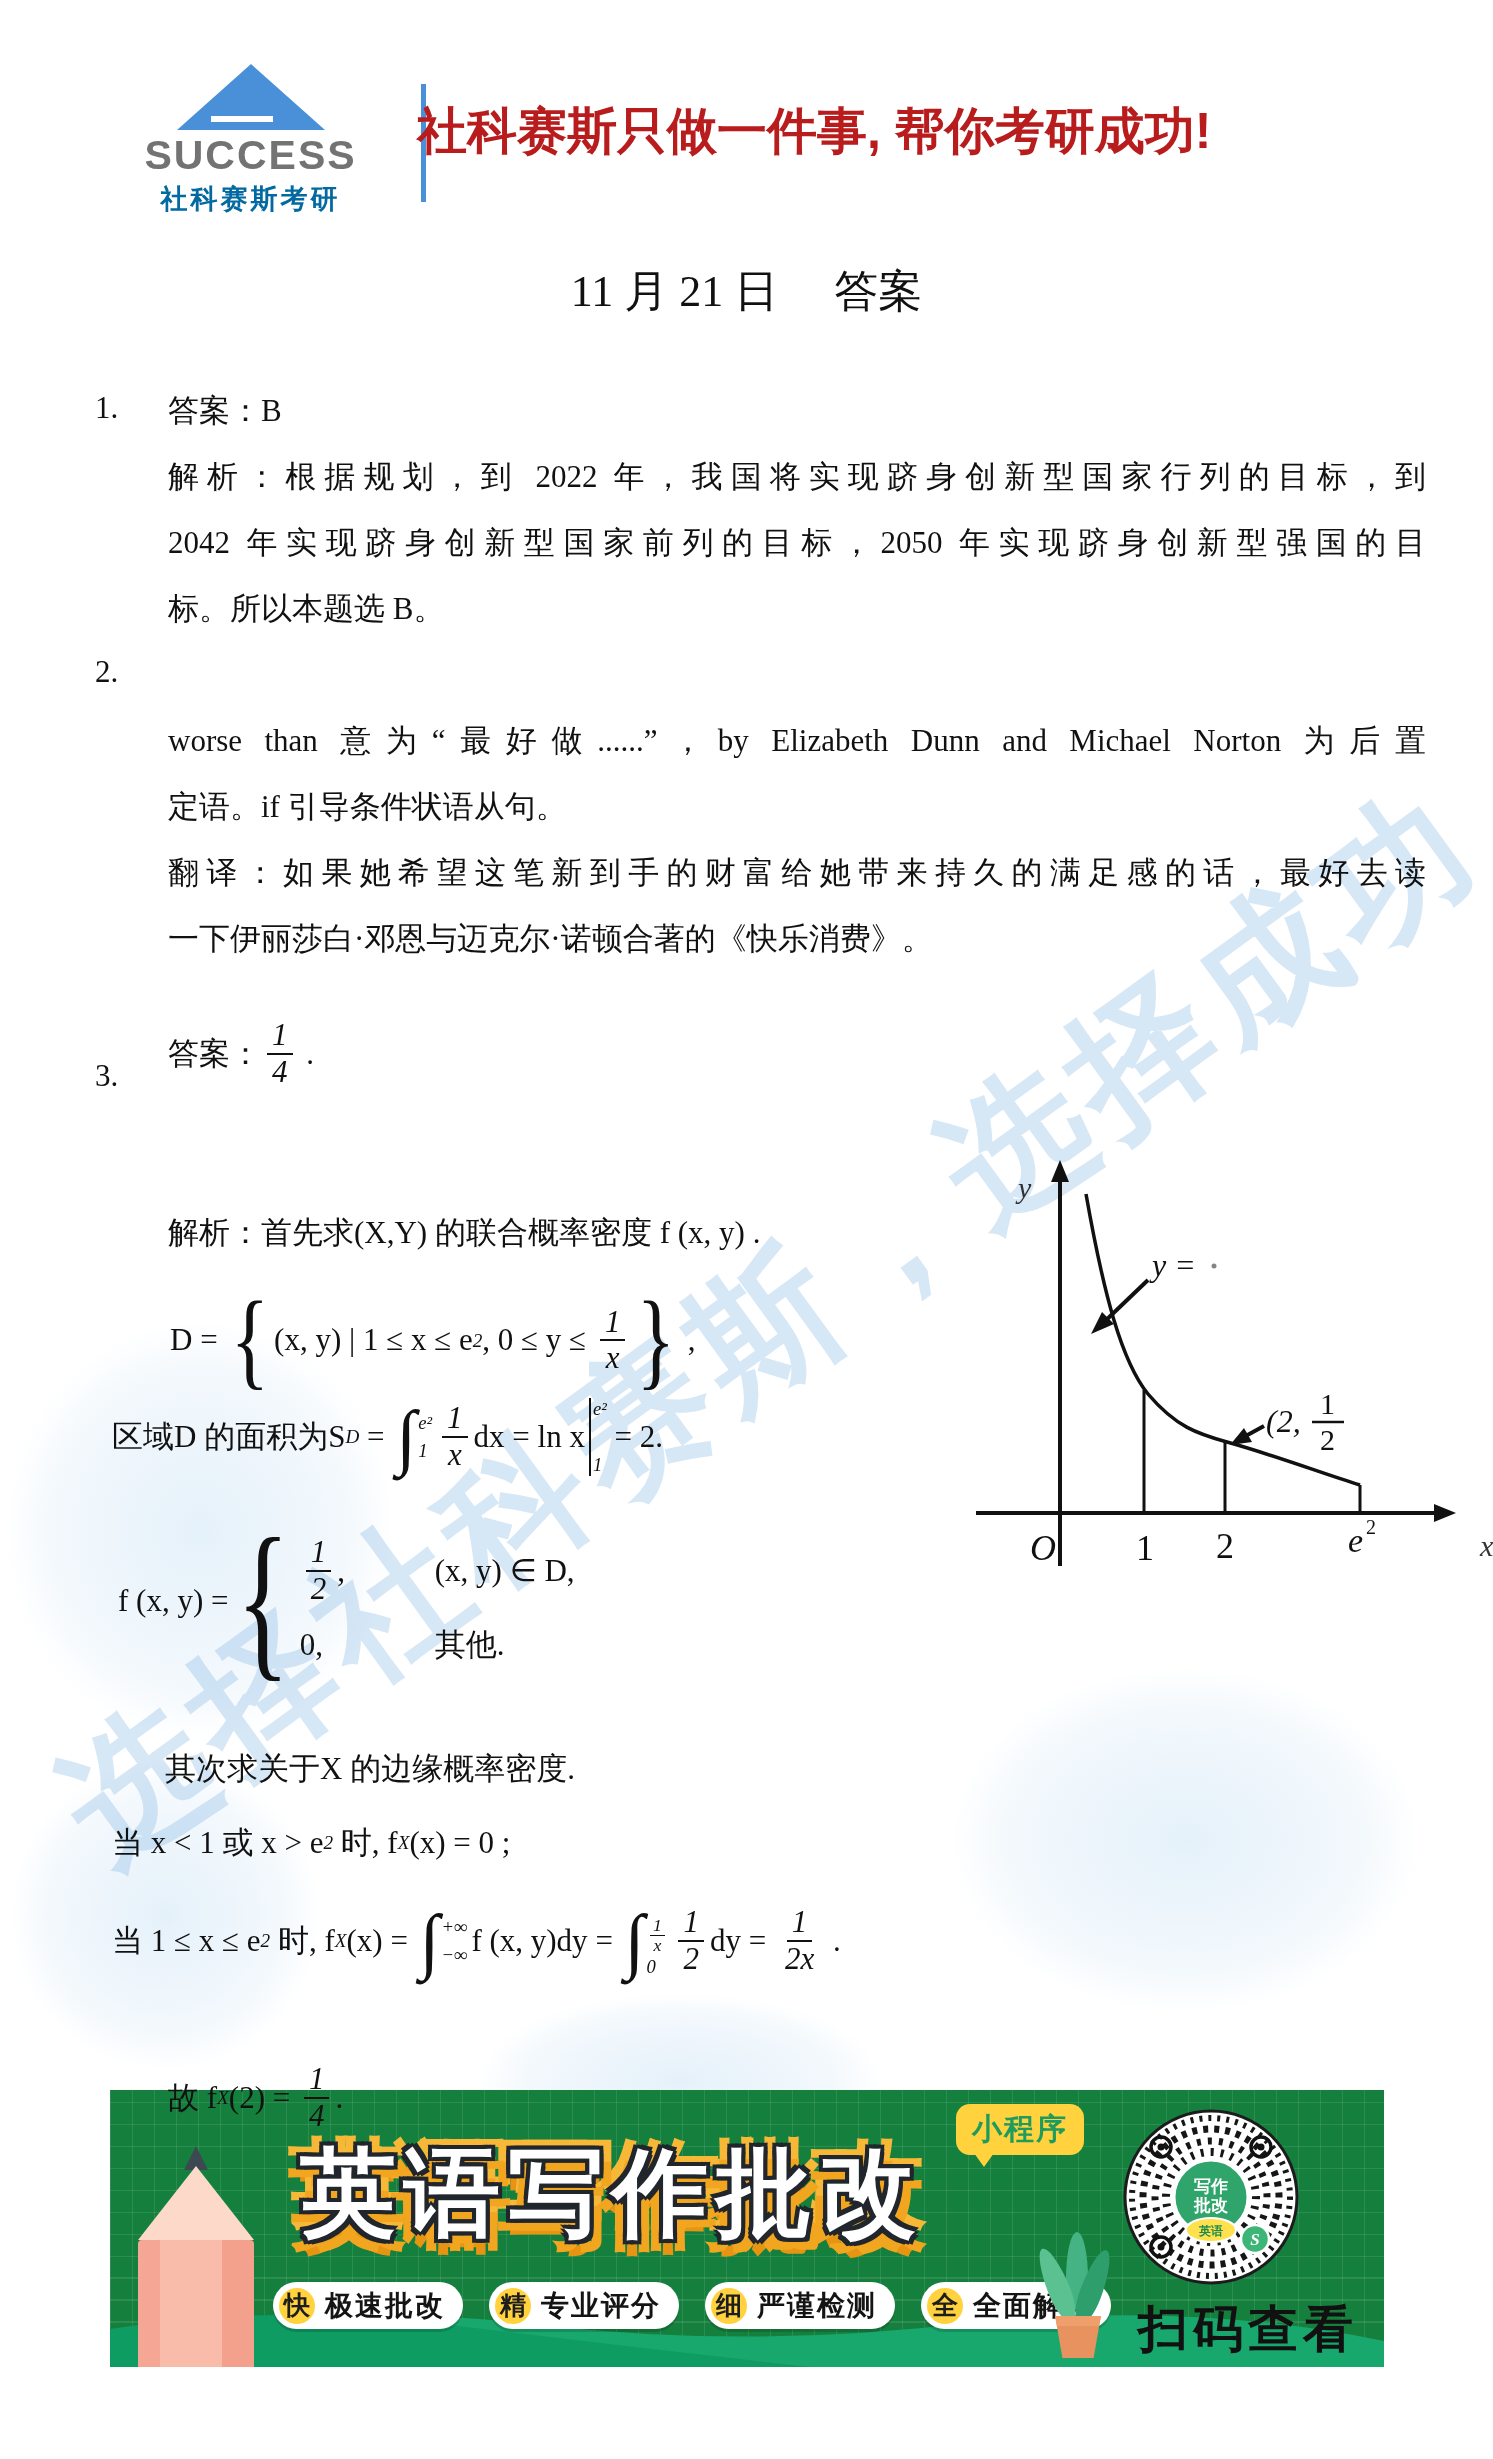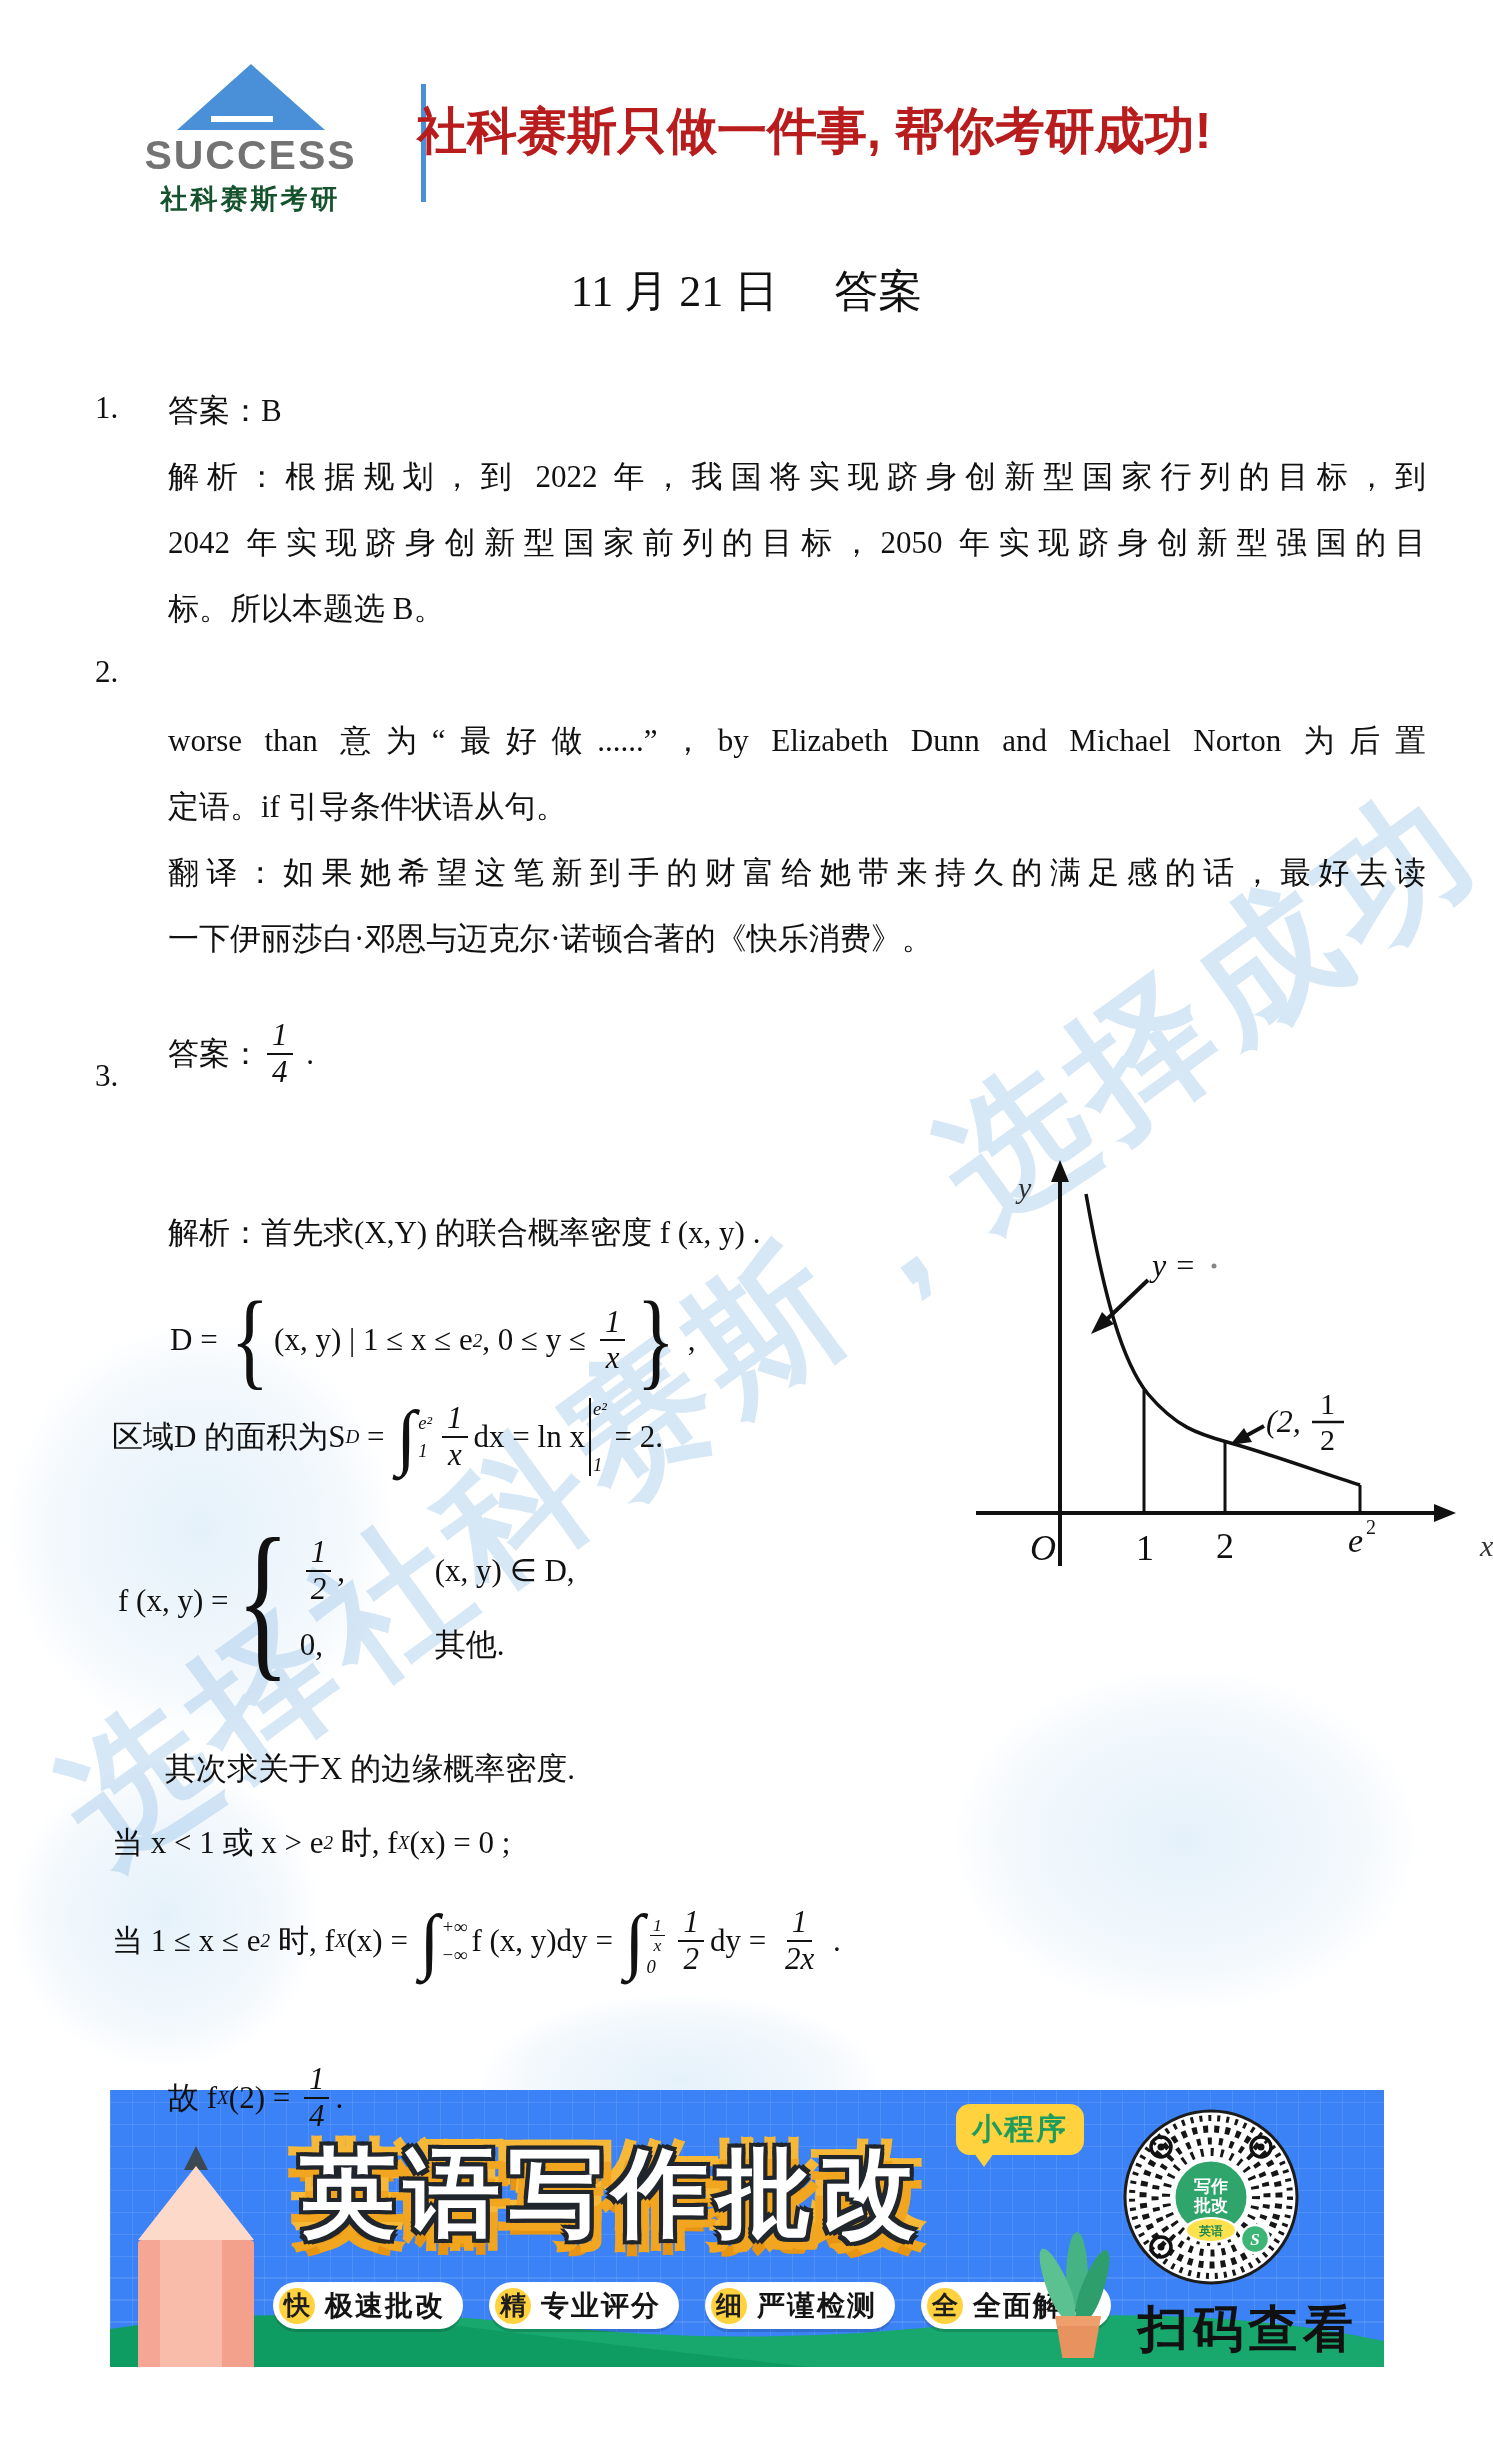--- a/index.html
+++ b/index.html
@@ -14,21 +14,21 @@
   .cloud.c4{left:400px;top:1960px;width:560px;height:240px;}
   .watermark{position:absolute;left:80px;top:1730px;transform:rotate(-36deg);transform-origin:0 50%;
              font-family:"Liberation Sans",sans-serif;font-weight:700;font-size:145px;letter-spacing:10px;
              color:rgba(127,179,227,.32);white-space:nowrap;z-index:1;}
   
   .logo{position:absolute;left:98px;top:64px;width:305px;text-align:center;z-index:2;}
   .logo-roof{width:0;height:0;margin:0 auto;border-left:74px solid transparent;border-right:74px solid transparent;
              border-bottom:66px solid #4a90d9;position:relative;}
   .logo-roof::after{content:"";position:absolute;left:-40px;top:52px;width:62px;height:6px;background:#fff;}
   .logo-brand{font-family:"Liberation Sans",sans-serif;font-weight:700;font-size:41px;color:#737373;letter-spacing:2px;margin-top:2px;}
-  .logo-sub{font-family:"Liberation Sans",sans-serif;font-weight:700;font-size:27px;color:#14532d;letter-spacing:3px;margin-top:2px;}
+  .logo-sub{font-family:"Liberation Sans",sans-serif;font-weight:700;font-size:27px;color:#0369a1;letter-spacing:3px;margin-top:2px;}
   .hdr-divider{position:absolute;left:421px;top:84px;width:5px;height:118px;background:#4a90d9;z-index:2;}
   .hdr-slogan{position:absolute;left:417px;top:98px;width:1000px;z-index:2;
               font-family:"Liberation Sans",sans-serif;font-weight:900;font-size:50px;color:#b91c1c;letter-spacing:0px;}
   
   .page-title{position:absolute;left:0;top:262px;width:100%;text-align:center;font-size:44px;z-index:2;}
   .page-title .gap{display:inline-block;width:56px;}
   
   .no{position:absolute;left:95px;font-size:31px;z-index:2;}
   .tline{position:absolute;left:168px;width:1258px;font-size:31px;line-height:42px;z-index:2;}
   .just{text-align:justify;text-align-last:justify;}
@@ -51,21 +51,21 @@
   .m-sfrac{font-size:.95em;margin:0 2px;}
   .m-sfrac .m-fn{border-bottom-width:1.5px;padding:0 3px;}
   .m-cases{display:inline-flex;align-items:center;}
   .m-cbrace{font-size:3.6em;font-weight:400;transform:scaleY(1.55);line-height:1;margin-right:10px;}
   .m-ccol{display:inline-flex;flex-direction:column;gap:18px;}
   .m-crow{display:flex;align-items:center;}
   .m-cval{min-width:135px;display:inline-flex;align-items:center;}
   
   .graph{position:absolute;left:952px;top:1118px;z-index:2;}
   
-  .banner{position:absolute;left:110px;top:2090px;width:1274px;height:277px;z-index:3;background:#3b82f6;overflow:hidden;}
+  .banner{position:absolute;left:110px;top:2090px;width:1274px;height:277px;z-index:3;background:#15803d;overflow:hidden;}
   .banner .grid{position:absolute;inset:0;
      background-image:repeating-linear-gradient(0deg,rgba(255,255,255,.10) 0 1.5px,transparent 1.5px 22px),
                       repeating-linear-gradient(90deg,rgba(255,255,255,.10) 0 1.5px,transparent 1.5px 22px);}
   .banner-title{position:absolute;left:190px;top:40px;font-family:"Liberation Sans",sans-serif;font-weight:900;
       font-size:96px;letter-spacing:8px;color:#fff;
       text-shadow:-4px -4px 0 #20262c,4px -4px 0 #20262c,-4px 4px 0 #20262c,4px 4px 0 #20262c,
                   -4px 0 0 #20262c,4px 0 0 #20262c,0 -4px 0 #20262c,0 4px 0 #20262c,
                   12px 12px 0 #f2a51f,-12px 12px 0 #f2a51f,12px -10px 0 #f7b838,-12px -10px 0 #f7b838,0 16px 0 #e89413;}
   .badges{position:absolute;left:163px;top:192px;display:flex;gap:26px;}
   .badge{display:flex;align-items:center;background:#fff;border-radius:24px;height:47px;padding:0 18px 0 6px;box-shadow:0 3px 0 rgba(0,0,0,.15);}

